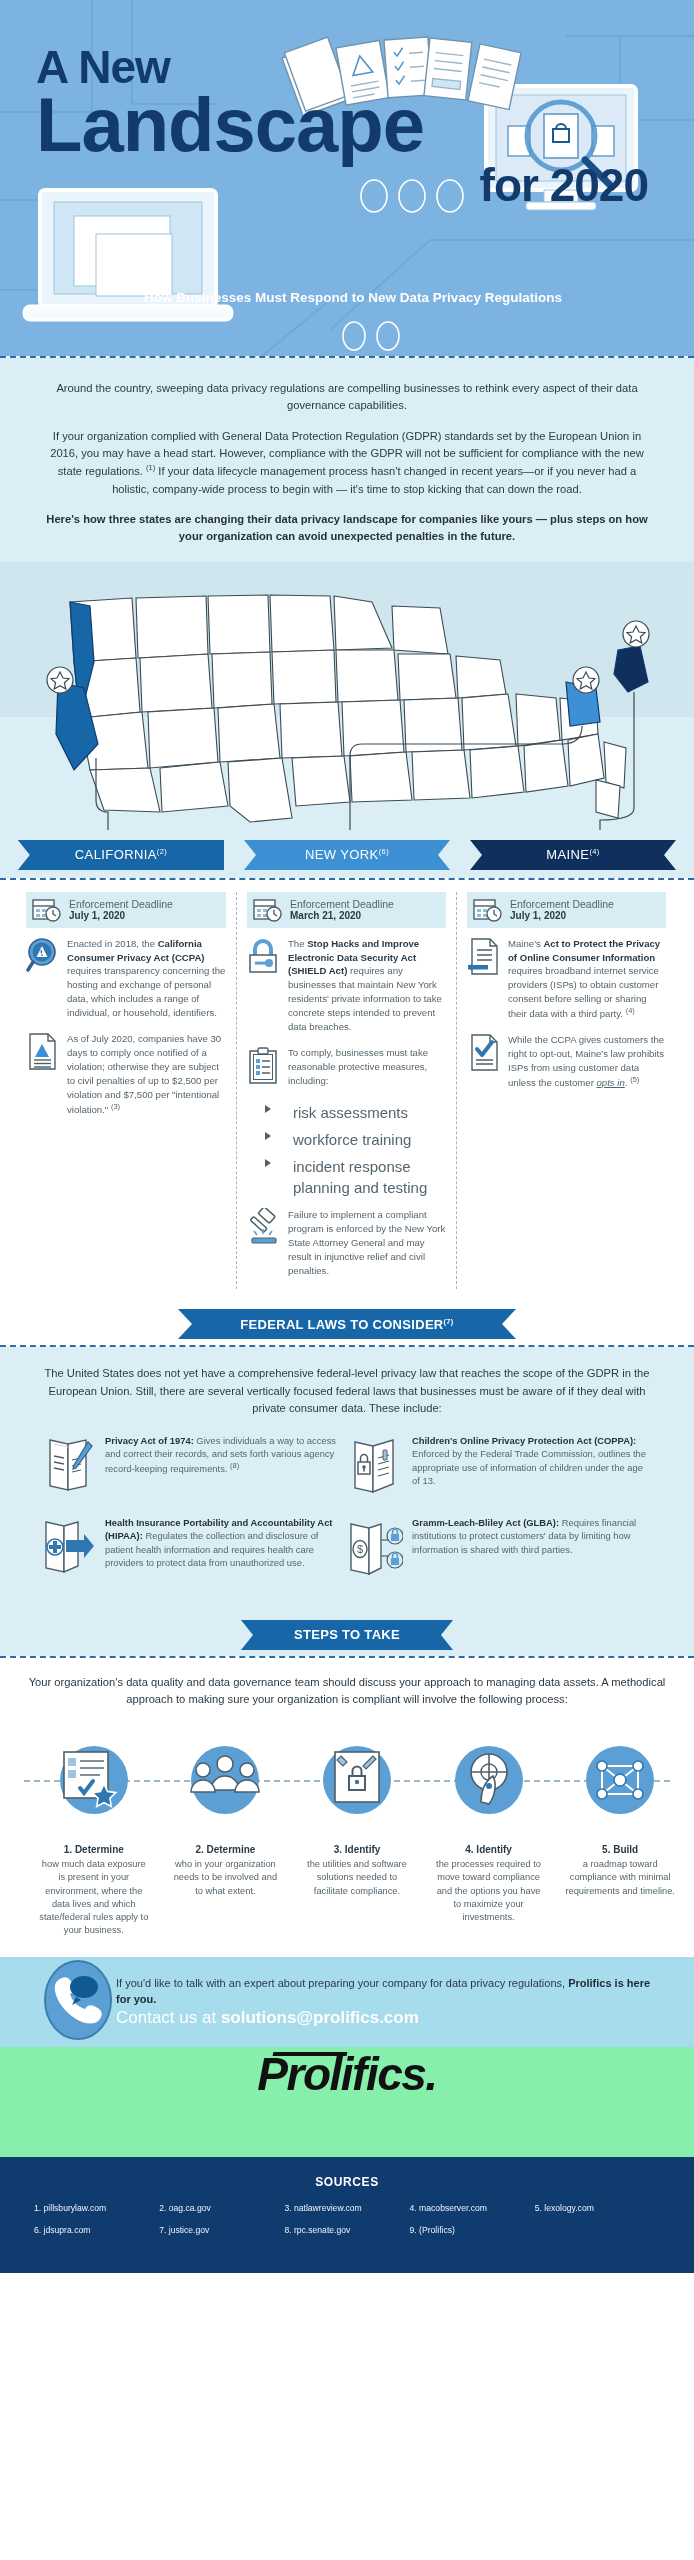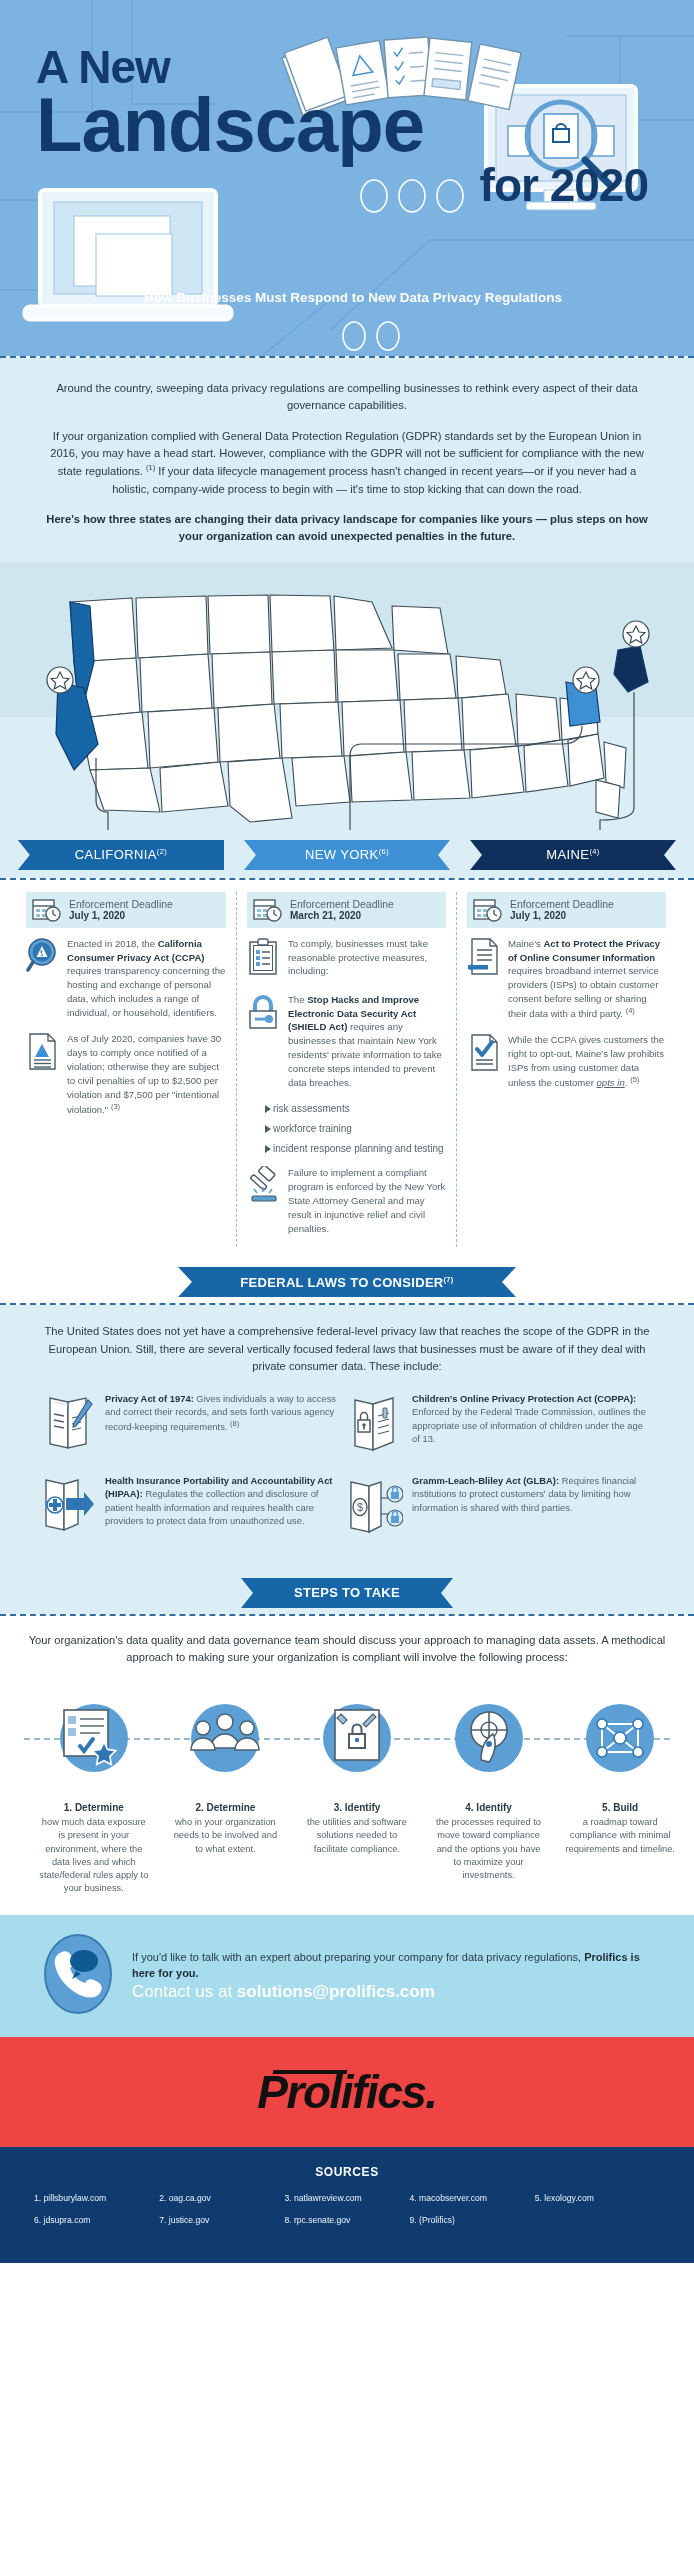--- a/index.html
+++ b/index.html
@@ -128,22 +128,22 @@
   .item .txt {
     font-size: 9.6px;
     line-height: 1.45;
     color:#55656f;
   }
   .item .txt b { color:#2a3a46; }
   .item .txt i { font-style: italic; text-decoration: underline; }
   .bullets { margin: 7px 0 0 18px; }
   .bullets li {
     list-style: none;
-    font-size: 10px; line-height:1.4; color:#55656f;
-    margin-bottom: 6px; position: relative; padding-left: 8px;
+    font-size: 15px; line-height:1.4; color:#55656f;
+    margin-bottom: 6px; position: relative; padding-left: 28px;
   }
   .bullets li:before {
     content:""; position:absolute; left:0; top:3px;
     border-left: 6px solid #4d5e69;
     border-top: 4px solid transparent;
     border-bottom: 4px solid transparent;
   }
 
   
   .ribbon-row {
@@ -189,32 +189,32 @@
     border-top: 2px dashed #9ab8c6; z-index:0;
   }
   .step { width:124px; text-align:center; position:relative; z-index:1;margin-left:20px; }
   .step .circ { height: 116px; display:flex; align-items:center; justify-content:center; }
   .step .stitle { font-size:10px; font-weight:bold; color:#2a3a46; margin-top: 6px;}
   .step .sdesc { font-size:9.3px; line-height:1.42; color:#55656f; margin-top:3px; }
 
   
   .cta {
     background:#a7dced;
-    display:flex; align-items:center; gap:16px;
-    padding: 16px 40px;
+    display:flex; align-items:center; 
+    padding: 0 40px;
   }
   .cta .txt1 { font-size:11px; line-height:1.45; color:#2b3a45; }
   .cta .txt1 b { color:#1d2b34; }
   .cta .txt2 { font-size:17px; color:#ffffff; }
   .cta .txt2 b { color:#ffffff; font-weight:bold; }
 
   
   .logo-band {
-    background:#ef4444; height:110px;
-    display:flex; align-items:center; justify-content:center;
+    background:#86efac; height:110px;
+    display:flex; align-items:flex-start; justify-content:center;
   }
   .logo {
     font-size: 46px; font-weight: bold; font-style: italic;
     color:#111; letter-spacing:-1.5px; position:relative;
   }
   .logo .bar {
     position:absolute; left: 16px; top: 5px; width: 74px; height:4px; background:#111;
     transform: skewX(-12deg);
   }
 
@@ -498,48 +498,48 @@
         <circle cx="21" cy="17" r="7" fill="#fff" stroke="#4d5e69" stroke-width="1.4"></circle>
         <path d="M21 13 V17 L24 19" stroke="#4d5e69" stroke-width="1.4" fill="none"></path>
       </svg>
       <div class="dl-txt">
         <div class="dl-lbl">Enforcement Deadline</div>
         <div class="dl-date">March 21, 2020</div>
       </div>
     </div>
     <div class="item">
       <span class="ico">
+        <svg width="34" height="38" viewBox="0 0 34 38">
+          <path d="M8 18 V12 a8 8 0 0 1 16 0 v6" fill="none" stroke="#5b9fd4" stroke-width="4"></path>
+          <rect x="3" y="18" width="26" height="17" fill="#fff" stroke="#4d5e69" stroke-width="1.5"></rect>
+          <circle cx="22" cy="26" r="4" fill="#5b9fd4"></circle>
+          <rect x="8" y="24.6" width="13" height="3" fill="#5b9fd4"></rect>
+        </svg>
+      </span>
+      <div class="txt">The <b>Stop Hacks and Improve Electronic Data Security Act (SHIELD Act)</b> requires any businesses that maintain New York residents' private information to take concrete steps intended to prevent data breaches.</div>
+    </div>
+    <div class="item">
+      <span class="ico">
         <svg width="34" height="40" viewBox="0 0 34 40">
           <rect x="3" y="5" width="26" height="32" fill="#fff" stroke="#4d5e69" stroke-width="1.5"></rect>
           <rect x="6.5" y="8.5" width="19" height="25" fill="none" stroke="#4d5e69" stroke-width="1"></rect>
           <rect x="11" y="2" width="10" height="6" rx="1.6" fill="#fff" stroke="#4d5e69" stroke-width="1.4"></rect>
           <g fill="#5b9fd4">
               <rect x="9" y="13" width="4" height="4"></rect>
               <rect x="9" y="19" width="4" height="4"></rect>
               <rect x="9" y="25" width="4" height="4"></rect>
             </g>
           <g stroke="#4d5e69" stroke-width="1.5">
               <line x1="15" y1="15" x2="23" y2="15"></line>
               <line x1="15" y1="21" x2="23" y2="21"></line>
               <line x1="15" y1="27" x2="23" y2="27"></line>
             </g>
         </svg>
       </span>
       <div class="txt">To comply, businesses must take reasonable protective measures, including:</div>
-    </div>
-    <div class="item">
-      <span class="ico">
-        <svg width="34" height="38" viewBox="0 0 34 38">
-          <path d="M8 18 V12 a8 8 0 0 1 16 0 v6" fill="none" stroke="#5b9fd4" stroke-width="4"></path>
-          <rect x="3" y="18" width="26" height="17" fill="#fff" stroke="#4d5e69" stroke-width="1.5"></rect>
-          <circle cx="22" cy="26" r="4" fill="#5b9fd4"></circle>
-          <rect x="8" y="24.6" width="13" height="3" fill="#5b9fd4"></rect>
-        </svg>
-      </span>
-      <div class="txt">The <b>Stop Hacks and Improve Electronic Data Security Act (SHIELD Act)</b> requires any businesses that maintain New York residents' private information to take concrete steps intended to prevent data breaches.</div>
     </div>
     <ul class="bullets">
       <li>risk assessments</li>
       <li>workforce training</li>
       <li>incident response planning and testing</li>
     </ul>
     <div class="item" style="margin-top:10px">
       <span class="ico">
         <svg width="34" height="38" viewBox="0 0 34 38">
           <g stroke="#4d5e69" stroke-width="1.5" fill="#fff">

